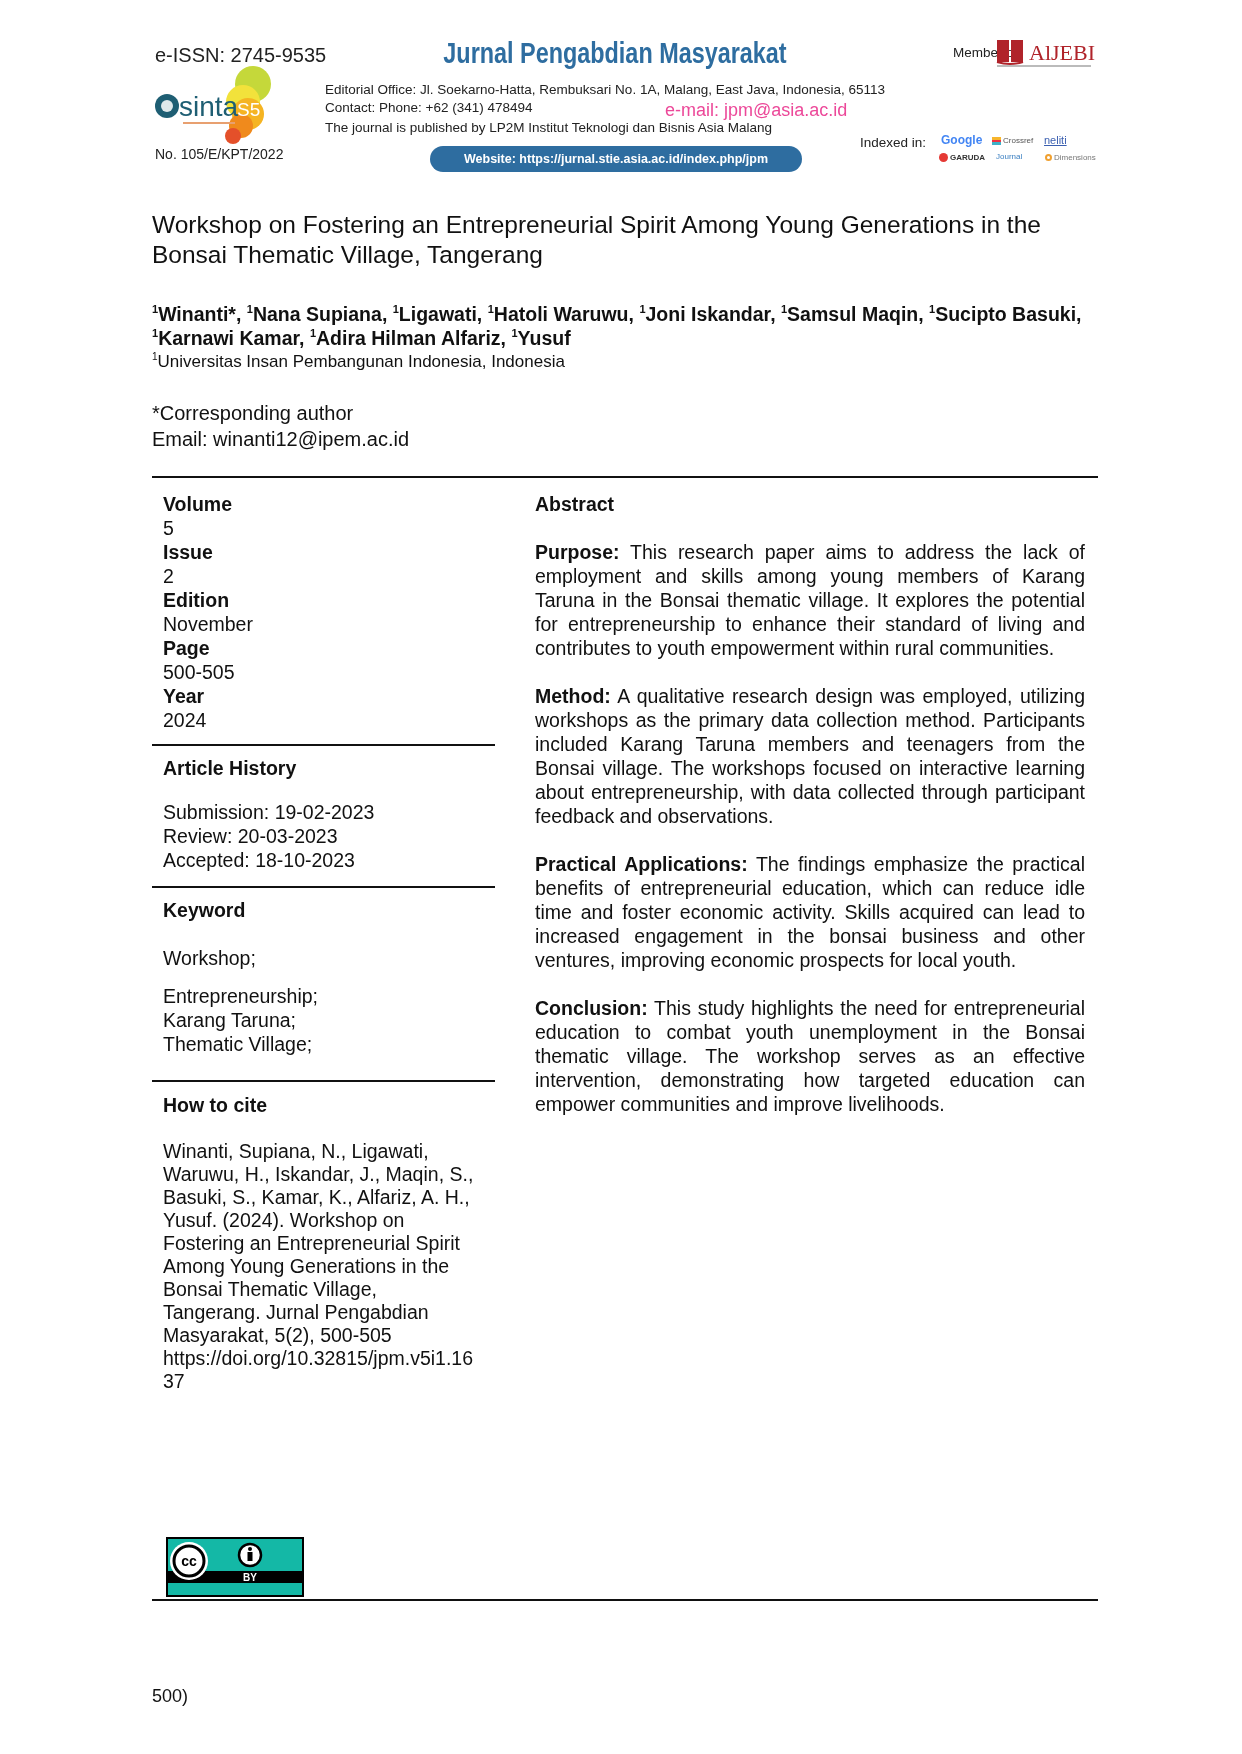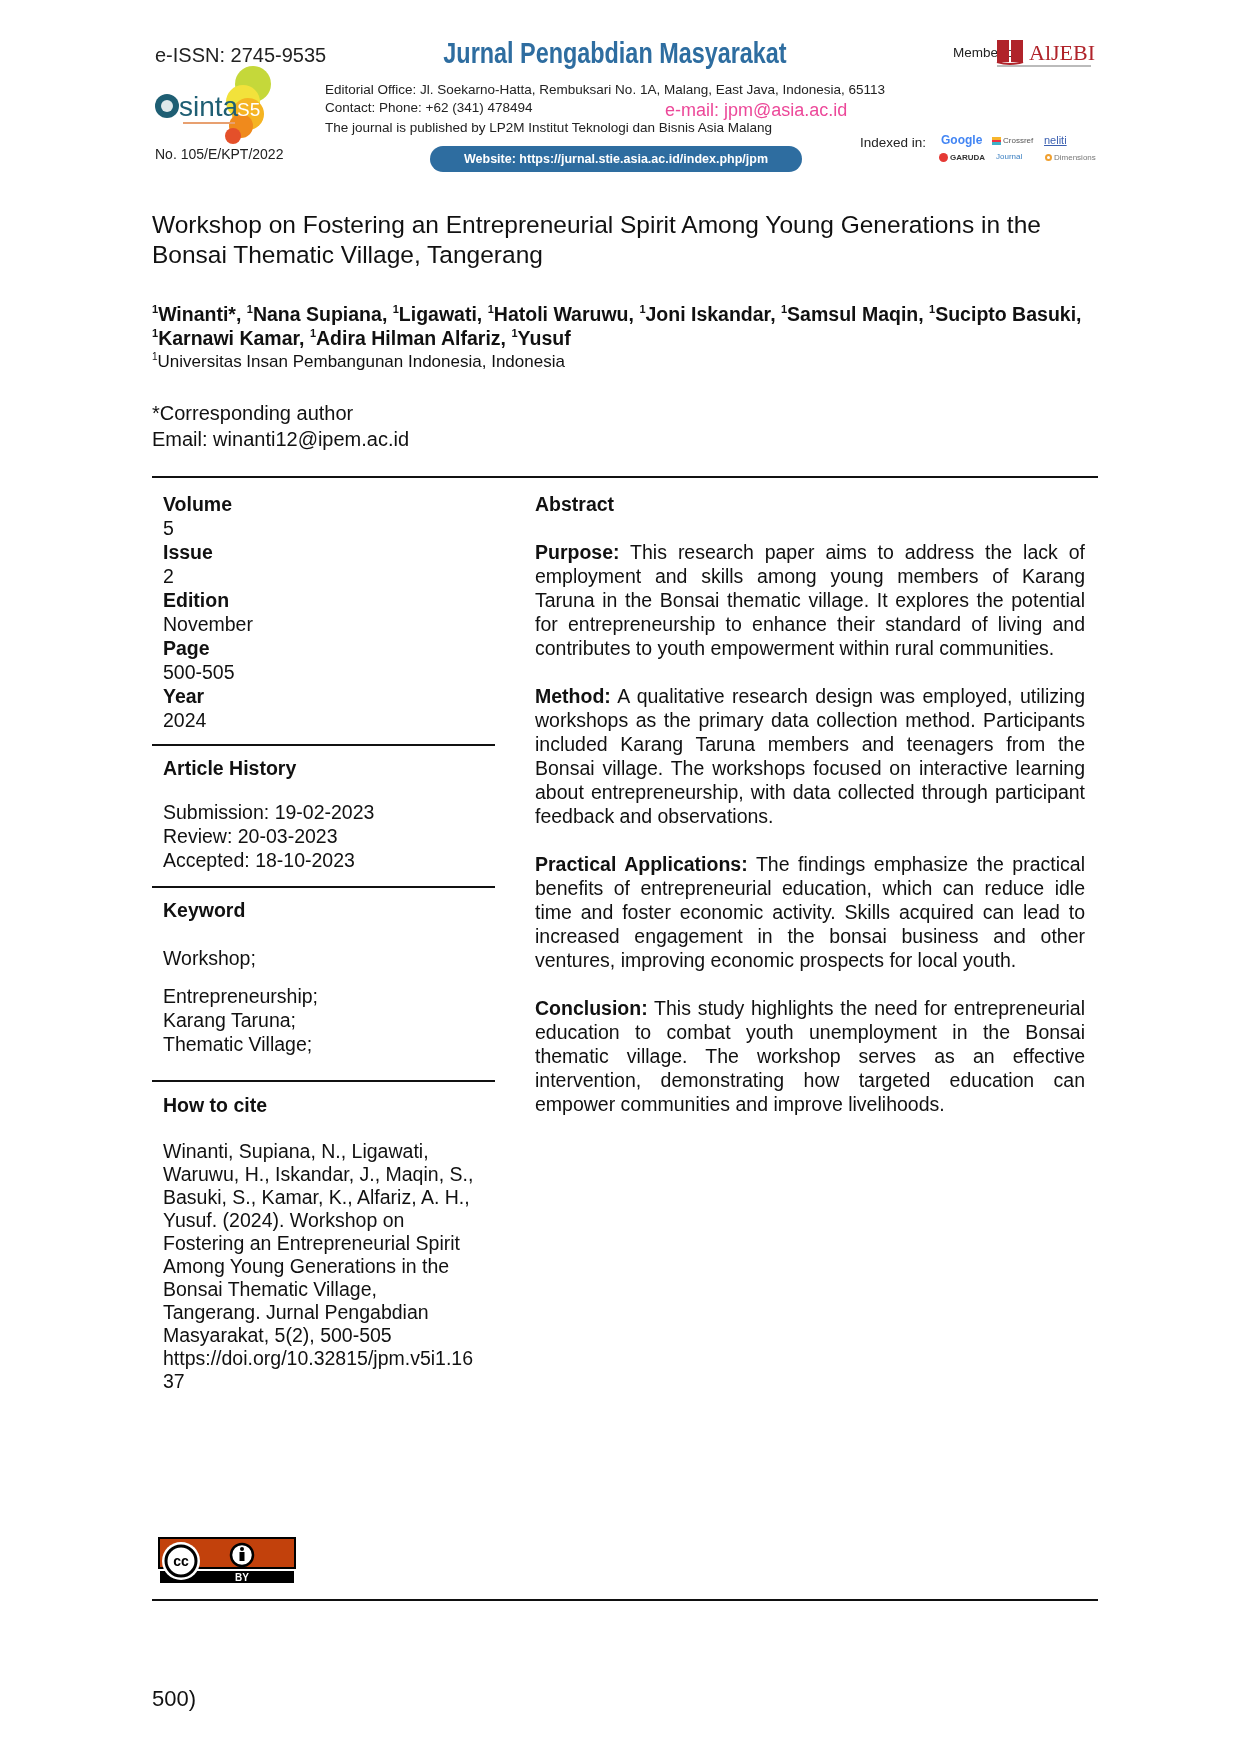--- a/index.html
+++ b/index.html
@@ -52,23 +52,23 @@
   .left-col { left: 163px; width: 330px; font-size: 19.5px; line-height: 24px; color: #111; }
   .left-col .lbl { font-weight: bold; }
   .block-head { font-weight: bold; font-size: 19.5px; }
 
   
   .abstract { left: 535px; top: 492px; width: 550px; font-size: 19.5px; line-height: 24px; color: #111; }
   .abstract p { margin: 0 0 24px 0; text-align: justify; }
   .abstract b { font-weight: bold; }
 
   
-  .cc-badge { left: 158px; top: 1537px; width: 138px; height: 32px; background: #c2410c;
+  .cc-badge { left: 166px; top: 1537px; width: 138px; height: 60px; background: #14b8a6;
      border: 2px solid #000; box-sizing: border-box; }
-  .page-num { left: 152px; top: 1686px; font-size: 22px; color: #111; }
+  .page-num { left: 152px; top: 1686px; font-size: 18px; color: #111; }
 </style>
 </head>
 <body>
 
 <div class="abs issn">e-ISSN: 2745-9535</div>
 
 <div class="abs sinta">
   <svg width="130" height="80" viewBox="0 0 130 80">
     <circle cx="100" cy="20" r="18" fill="#c5d83a"></circle>
     <circle cx="90" cy="38" r="17" fill="#f2e23b"></circle>

